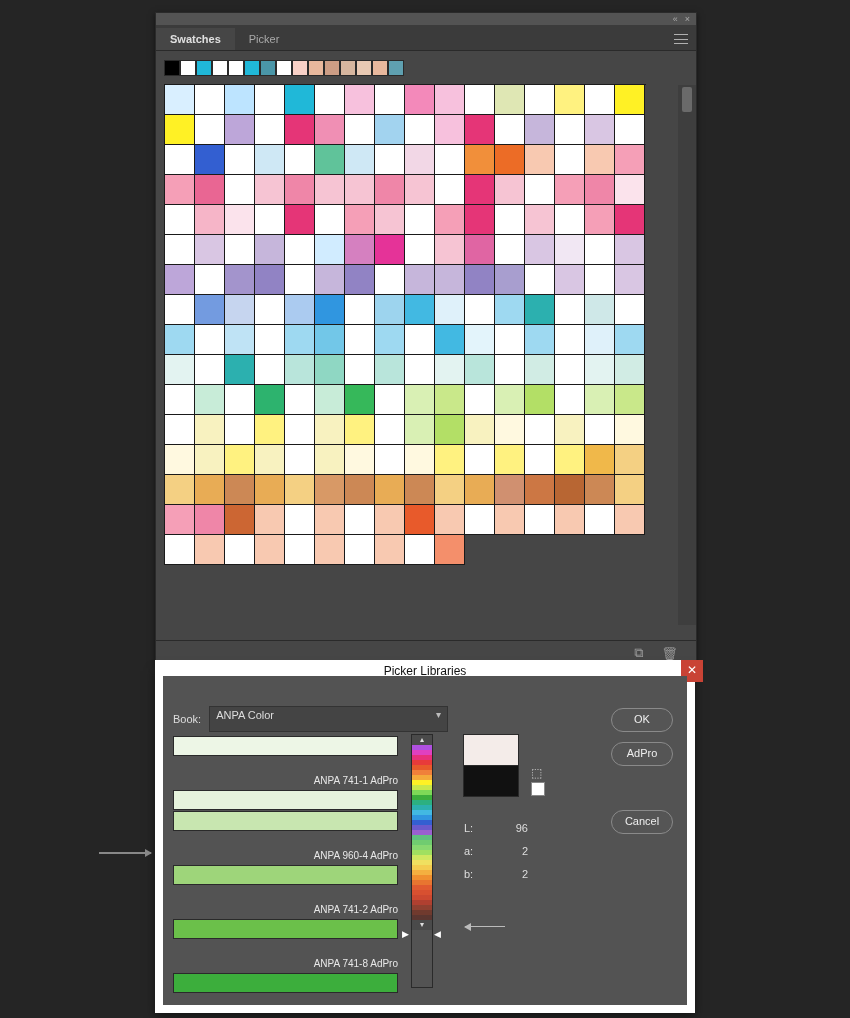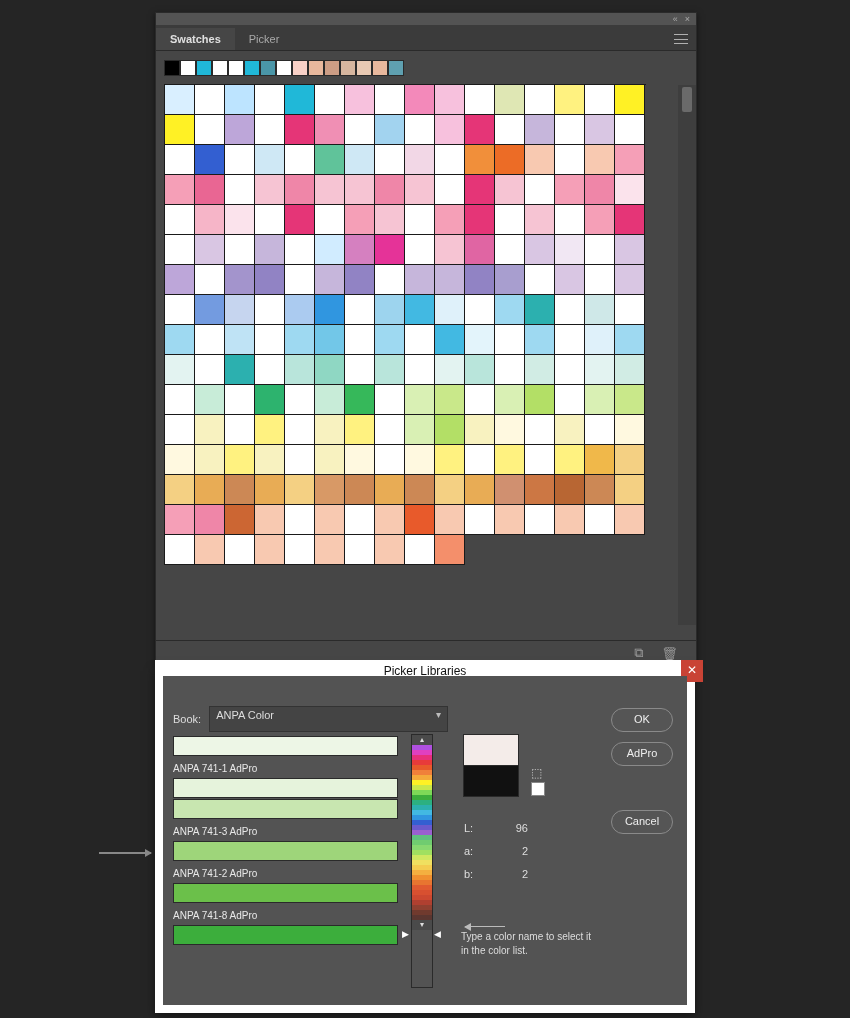--- a/index.html
+++ b/index.html
@@ -25,21 +25,21 @@
 .dialog{position:absolute;left:155px;top:668px;width:540px;height:345px;background:#fff;box-shadow:0 3px 10px rgba(0,0,0,.5)}
 .dbody{position:absolute;inset:8px;background:#535353;color:#dedede}
 .dtitle{text-align:center;padding:4px 0;color:#111;background:#fff;position:absolute;top:-8px;left:0;right:0;font-size:12px}
 .dclose{position:absolute;top:-8px;right:-8px;width:22px;height:22px;background:#c94335;color:#fff;text-align:center;line-height:20px;font-size:12px;cursor:pointer}
 .dcontent{padding:30px 10px 10px 10px;position:relative;height:calc(100% - 40px)}
 .row{display:flex;align-items:center;gap:8px;margin-bottom:8px}
 .select{background:#444;border:1px solid #333;color:#ddd;padding:2px 6px;width:225px;height:20px;font-size:11px;position:relative}
 .select::after{content:"▾";position:absolute;right:6px;top:2px;font-size:10px;color:#bbb}
 .list{position:absolute;left:10px;top:60px;width:225px}
 .li{height:18px;border:1px solid #2a2a2a;margin:0 0 1px 0;cursor:pointer}
-.li-label{font-size:10px;color:#e8e8e8;text-align:left;padding:6px 0 4px 0}
+.li-label{font-size:10px;color:#e8e8e8;text-align:right;padding:18px 0 4px 0}
 .strip{position:absolute;left:248px;top:58px;width:20px;height:252px;border:1px solid #2a2a2a}
 .strip .s{height:5px}
 .strip-up,.strip-dn{height:10px;background:#4a4a4a;text-align:center;font-size:8px;line-height:10px;cursor:pointer}
 .marker-l{position:absolute;left:239px;top:253px;color:#fff;font-size:9px}
 .marker-r{position:absolute;left:271px;top:253px;color:#fff;font-size:9px}
 .preview{position:absolute;left:300px;top:58px}
 .prev-top{width:54px;height:30px;border:1px solid #2a2a2a}
 .prev-bot{width:54px;height:30px;border:1px solid #2a2a2a;border-top:none}
 .cube{position:absolute;left:368px;top:90px;color:#ccc;font-size:12px}
 .whsw{position:absolute;left:368px;top:106px;width:12px;height:12px;background:#fff;border:1px solid #888}
@@ -366,21 +366,21 @@
       <div class="row">
         <span>Book:</span>
         <div class="select"><span>ANPA Color</span></div>
       </div>
 
       <div class="list" id="clist">
           <div class="li" style="background: rgb(237, 246, 230);"></div>
           <div class="li-label">ANPA 741-1 AdPro</div>
           <div class="li" style="background: rgb(230, 243, 220);"></div>
           <div class="li" style="background: rgb(200, 230, 176);"></div>
-          <div class="li-label">ANPA 741-3 AdPro</div>
+          <div class="li-label">ANPA 960-4 AdPro</div>
           <div class="li" style="background: rgb(158, 213, 122);"></div>
           <div class="li-label">ANPA 741-2 AdPro</div>
           <div class="li" style="background: rgb(107, 192, 74);"></div>
           <div class="li-label">ANPA 741-8 AdPro</div>
           <div class="li" style="background: rgb(60, 174, 60);"></div>
         </div>
 
       <div class="strip" id="strip">
         <div class="strip-up">▴</div>
         <div id="strip-inner">
@@ -442,21 +442,20 @@
               <td>a:</td>
               <td>2</td>
             </tr>
         <tr>
               <td>b:</td>
               <td>2</td>
             </tr>
       </tbody>
         </table>
 
-      <div class="hint">Type a color name to select it in the color list.</div>
 
       <div class="btns">
         <div class="btn">OK</div>
         <div class="btn">AdPro</div>
         <div class="btn picker">Cancel</div>
       </div>
     </div>
   </div>
 </div>
 

